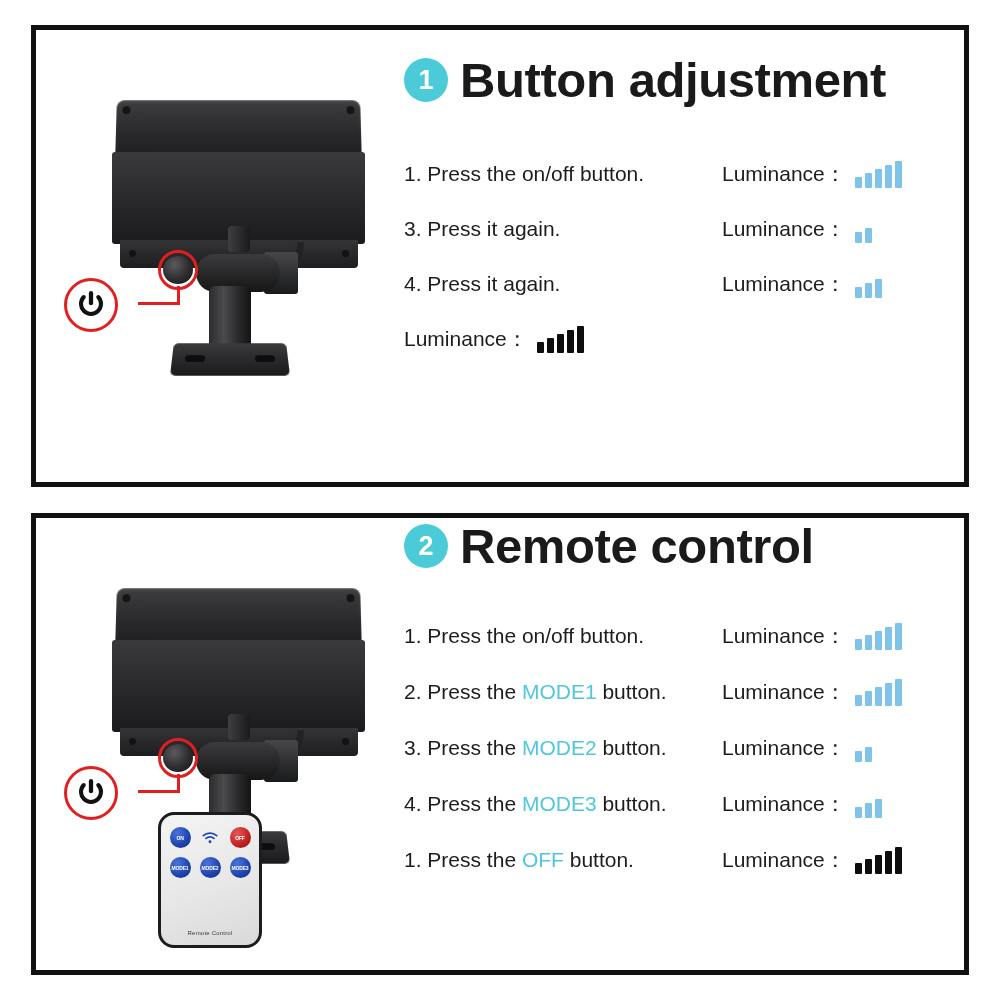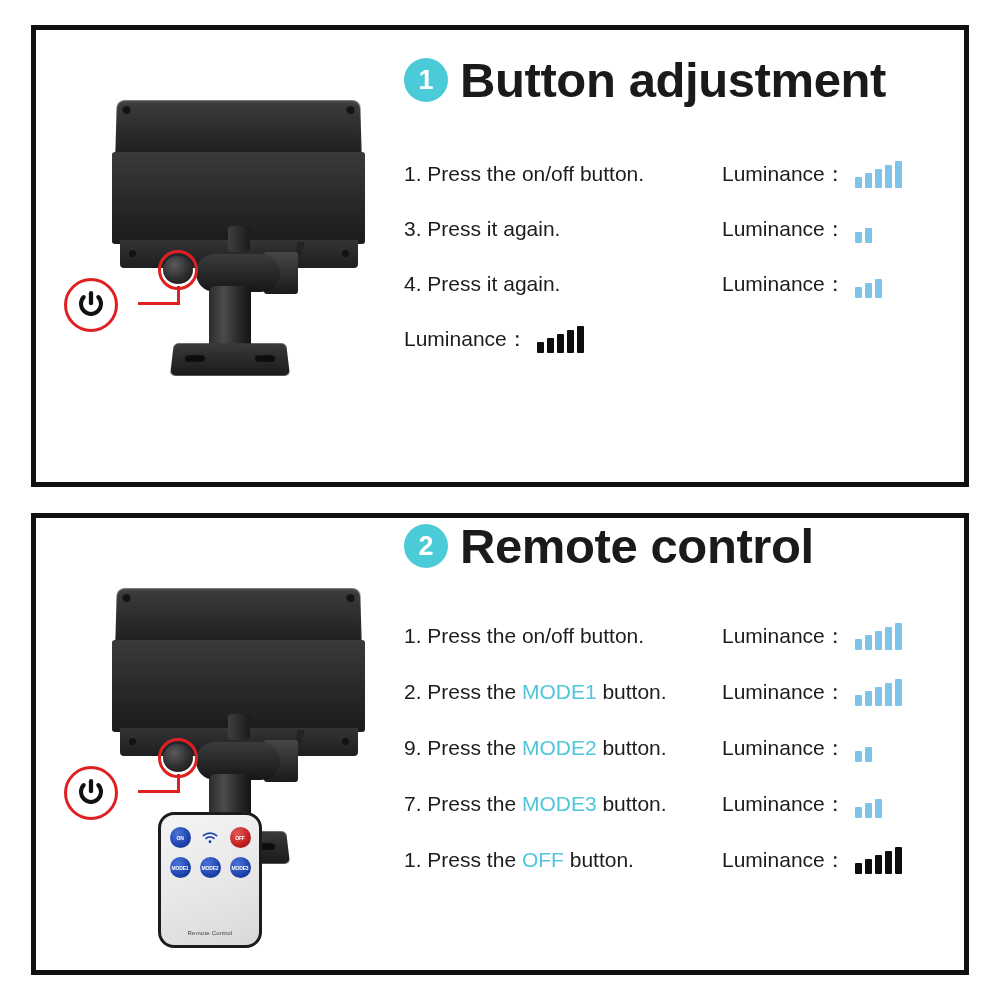--- a/index.html
+++ b/index.html
@@ -350,29 +350,29 @@
             <span class="lum-label">Luminance：</span>
             <span class="bars">
               <span class="bar" style="height: 11px; background: rgb(127, 196, 232);"></span>
               <span class="bar" style="height: 15px; background: rgb(127, 196, 232);"></span>
               <span class="bar" style="height: 19px; background: rgb(127, 196, 232);"></span>
               <span class="bar" style="height: 23px; background: rgb(127, 196, 232);"></span>
               <span class="bar" style="height: 27px; background: rgb(127, 196, 232);"></span>
             </span>
           </div>
           <div class="step-row">
-            <div class="step-text"><span>9. Press the </span><span class="mode" style="color: rgb(82, 198, 220);">MODE2</span><span> button.</span></div>
-            <span class="lum-label">Luminance：</span>
-            <span class="bars">
-              <span class="bar" style="height: 11px; background: rgb(127, 196, 232);"></span>
-              <span class="bar" style="height: 15px; background: rgb(127, 196, 232);"></span>
-            </span>
-          </div>
-          <div class="step-row">
-            <div class="step-text"><span>7. Press the </span><span class="mode" style="color: rgb(82, 198, 220);">MODE3</span><span> button.</span></div>
+            <div class="step-text"><span>3. Press the </span><span class="mode" style="color: rgb(82, 198, 220);">MODE2</span><span> button.</span></div>
+            <span class="lum-label">Luminance：</span>
+            <span class="bars">
+              <span class="bar" style="height: 11px; background: rgb(127, 196, 232);"></span>
+              <span class="bar" style="height: 15px; background: rgb(127, 196, 232);"></span>
+            </span>
+          </div>
+          <div class="step-row">
+            <div class="step-text"><span>4. Press the </span><span class="mode" style="color: rgb(82, 198, 220);">MODE3</span><span> button.</span></div>
             <span class="lum-label">Luminance：</span>
             <span class="bars">
               <span class="bar" style="height: 11px; background: rgb(127, 196, 232);"></span>
               <span class="bar" style="height: 15px; background: rgb(127, 196, 232);"></span>
               <span class="bar" style="height: 19px; background: rgb(127, 196, 232);"></span>
             </span>
           </div>
           <div class="step-row">
             <div class="step-text"><span>1. Press the </span><span class="mode" style="color: rgb(82, 198, 220);">OFF</span><span> button.</span></div>
             <span class="lum-label">Luminance：</span>

